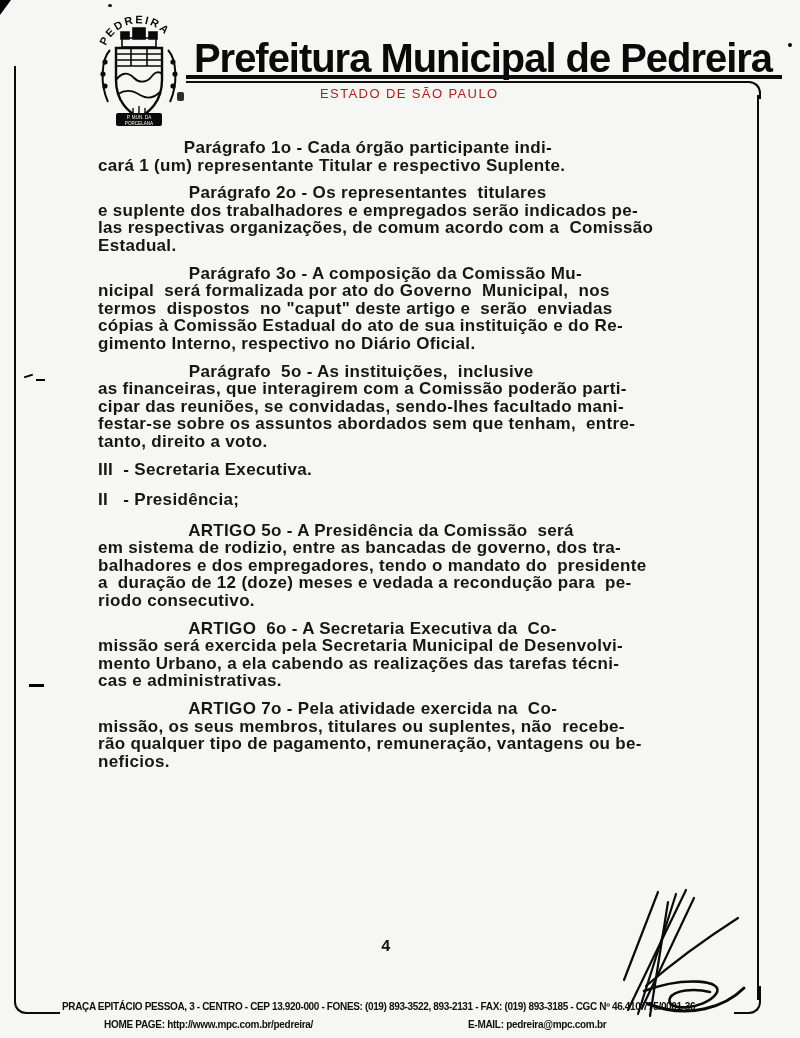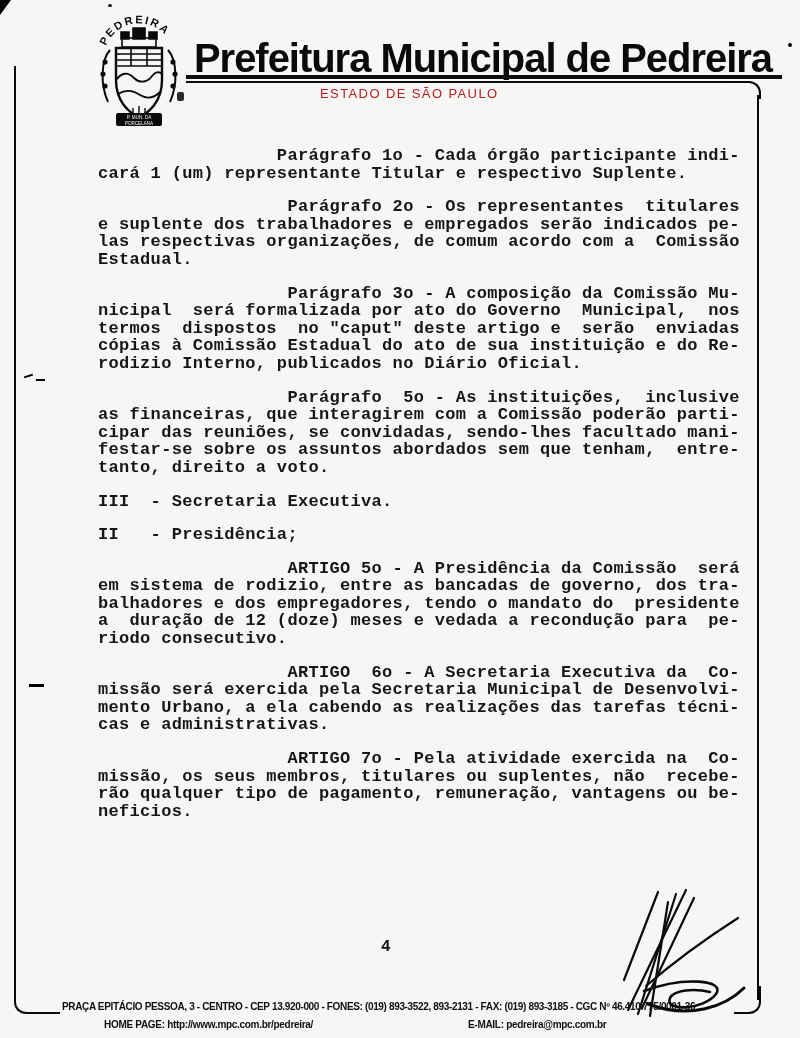--- a/index.html
+++ b/index.html
@@ -27,22 +27,22 @@
   .left-bottom-bracket{position:absolute;left:14px;top:986px;width:44px;height:26px;
     border-left:2px solid #0a0a0a;border-bottom:2px solid #0a0a0a;border-bottom-left-radius:12px;}
   .right-top-bracket{position:absolute;left:700px;top:81px;width:59px;height:16px;
     border-top:2px solid #0a0a0a;border-right:2px solid #0a0a0a;border-top-right-radius:12px;}
   .right-line{position:absolute;left:757px;top:95px;width:2px;height:905px;background:#0a0a0a;}
   .right-bottom-bracket{position:absolute;left:734px;top:986px;width:25px;height:26px;
     border-right:2px solid #0a0a0a;border-bottom:2px solid #0a0a0a;border-bottom-right-radius:12px;}
   
   .doc-body{position:absolute;left:98px;top:131px;width:662px;}
   .para{
-    white-space:pre;margin:16px 0 10px 0;
-    font-family:Liberation Mono, monospace;
+    white-space:pre;margin:8px 0 10px 0;
+    font-family:Liberation Sans, sans-serif;
     font-weight:700;font-size:17px;line-height:17.6px;letter-spacing:0.32px;
     color:#161616;
   }
   .para.item{margin-bottom:13px;}
   
   .page-number{
     position:absolute;left:381px;top:938px;
     font-family:"Liberation Mono","DejaVu Sans Mono",monospace;
     font-weight:700;font-size:16px;color:#111;
   }
@@ -144,21 +144,21 @@
     <div class="para">                 Parágrafo 1o - Cada órgão participante indi-
 cará 1 (um) representante Titular e respectivo Suplente.</div>
     <div class="para">                  Parágrafo 2o - Os representantes  titulares
 e suplente dos trabalhadores e empregados serão indicados pe-
 las respectivas organizações, de comum acordo com a  Comissão
 Estadual.</div>
     <div class="para">                  Parágrafo 3o - A composição da Comissão Mu-
 nicipal  será formalizada por ato do Governo  Municipal,  nos
 termos  dispostos  no "caput" deste artigo e  serão  enviadas
 cópias à Comissão Estadual do ato de sua instituição e do Re-
-rodizio Interno, publicados no Diário Oficial.</div>
+gimento Interno, respectivo no Diário Oficial.</div>
     <div class="para">                  Parágrafo  5o - As instituições,  inclusive
 as financeiras, que interagirem com a Comissão poderão parti-
 cipar das reuniões, se convidadas, sendo-lhes facultado mani-
 festar-se sobre os assuntos abordados sem que tenham,  entre-
 tanto, direito a voto.</div>
     <div class="para item">III  - Secretaria Executiva.</div>
     <div class="para item">II   - Presidência;</div>
     <div class="para">                  ARTIGO 5o - A Presidência da Comissão  será
 em sistema de rodizio, entre as bancadas de governo, dos tra-
 balhadores e dos empregadores, tendo o mandato do  presidente

